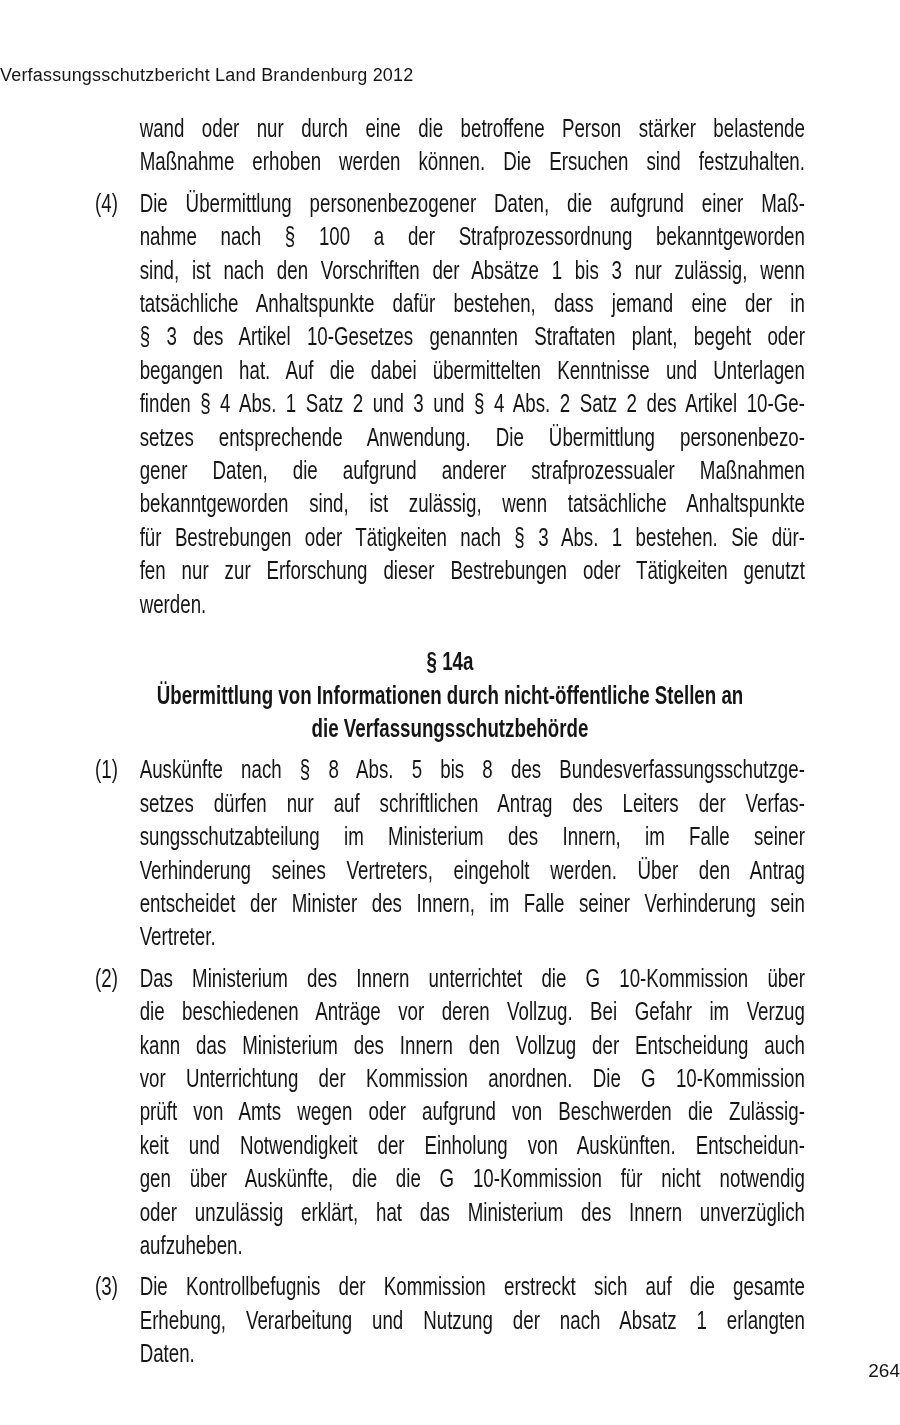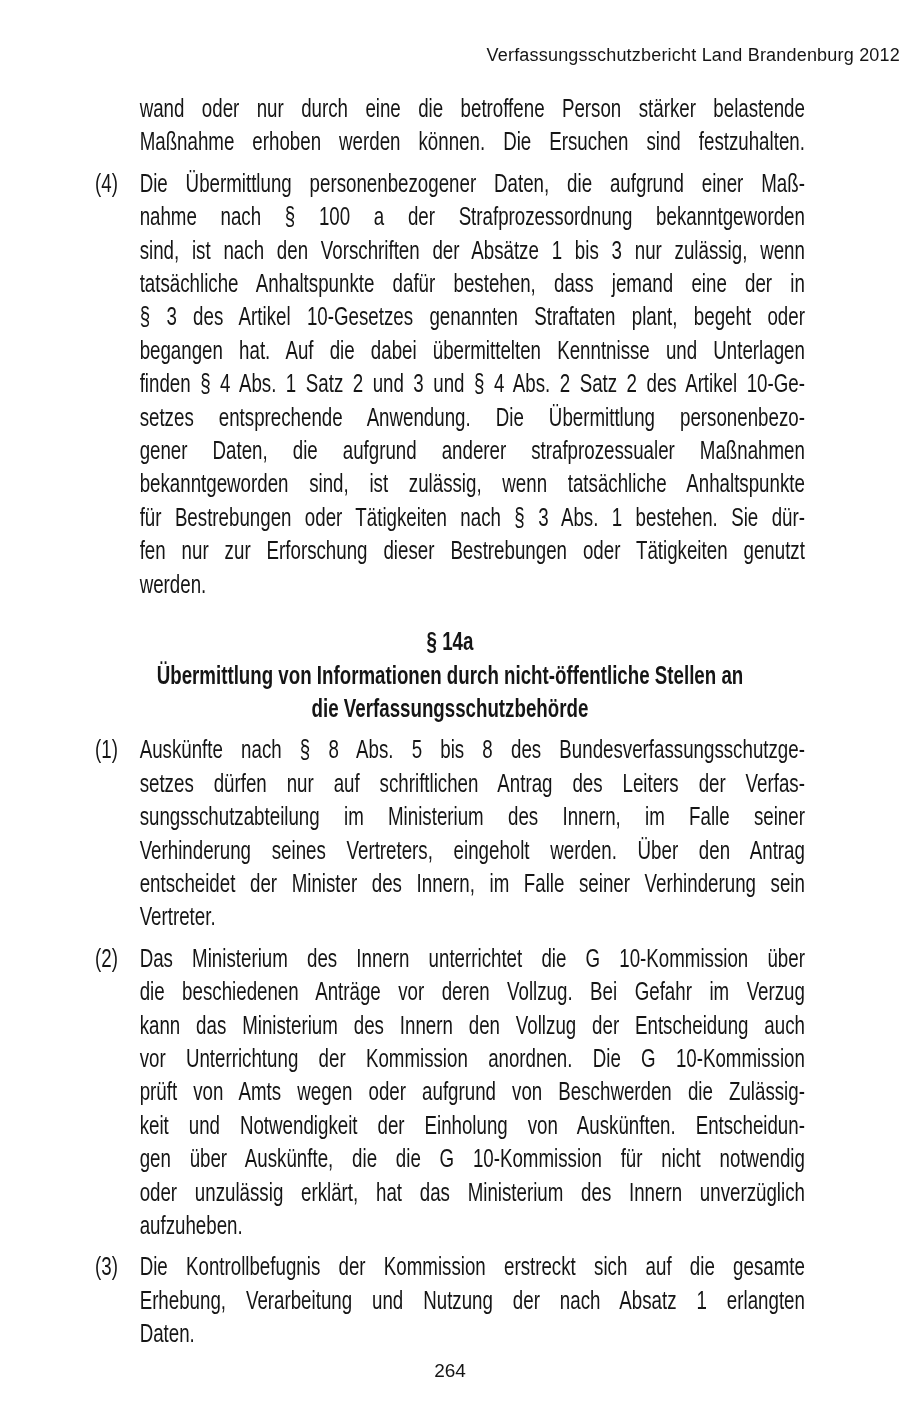--- a/index.html
+++ b/index.html
@@ -5,22 +5,22 @@
   html, body { margin: 0; padding: 0; }
   body {
     width: 900px; height: 1425px;
     background: #ffffff;
     color: #151515;
     font-family: "Liberation Sans", sans-serif;
     overflow: hidden;
     position: relative;
   }
   .running-header {
-    padding-top: 44px;
-    text-align: right;
+    padding-top: 64px;
+    text-align: left;
     font-size: 18px;
     line-height: 22px;
     letter-spacing: 0.2px;
   }
   
   .content {
     margin: 26px 0 0 95px;
     width: 986px;
     transform: scaleX(0.72);
     transform-origin: 0 0;
@@ -32,21 +32,21 @@
   .ll { text-align: left; }
   .cont-para { margin-left: 62px; }
   .list-para { display: flex; margin-top: 8px; }
   .pnum { flex: 0 0 62px; }
   .ptxt { flex: 1; min-width: 0; }
   .sec-heading { font-weight: bold; text-align: center; margin: 24px 0 8px 0; }
   .page-footer {
     position: absolute;
     top: 1360px; left: 0;
     width: 900px;
-    text-align: center;
+    text-align: right;
     font-size: 19px;
     line-height: 22px;
   }
 </style>
 </head>
 <body>
 
 <div class="page">
 
   <div class="running-header">

